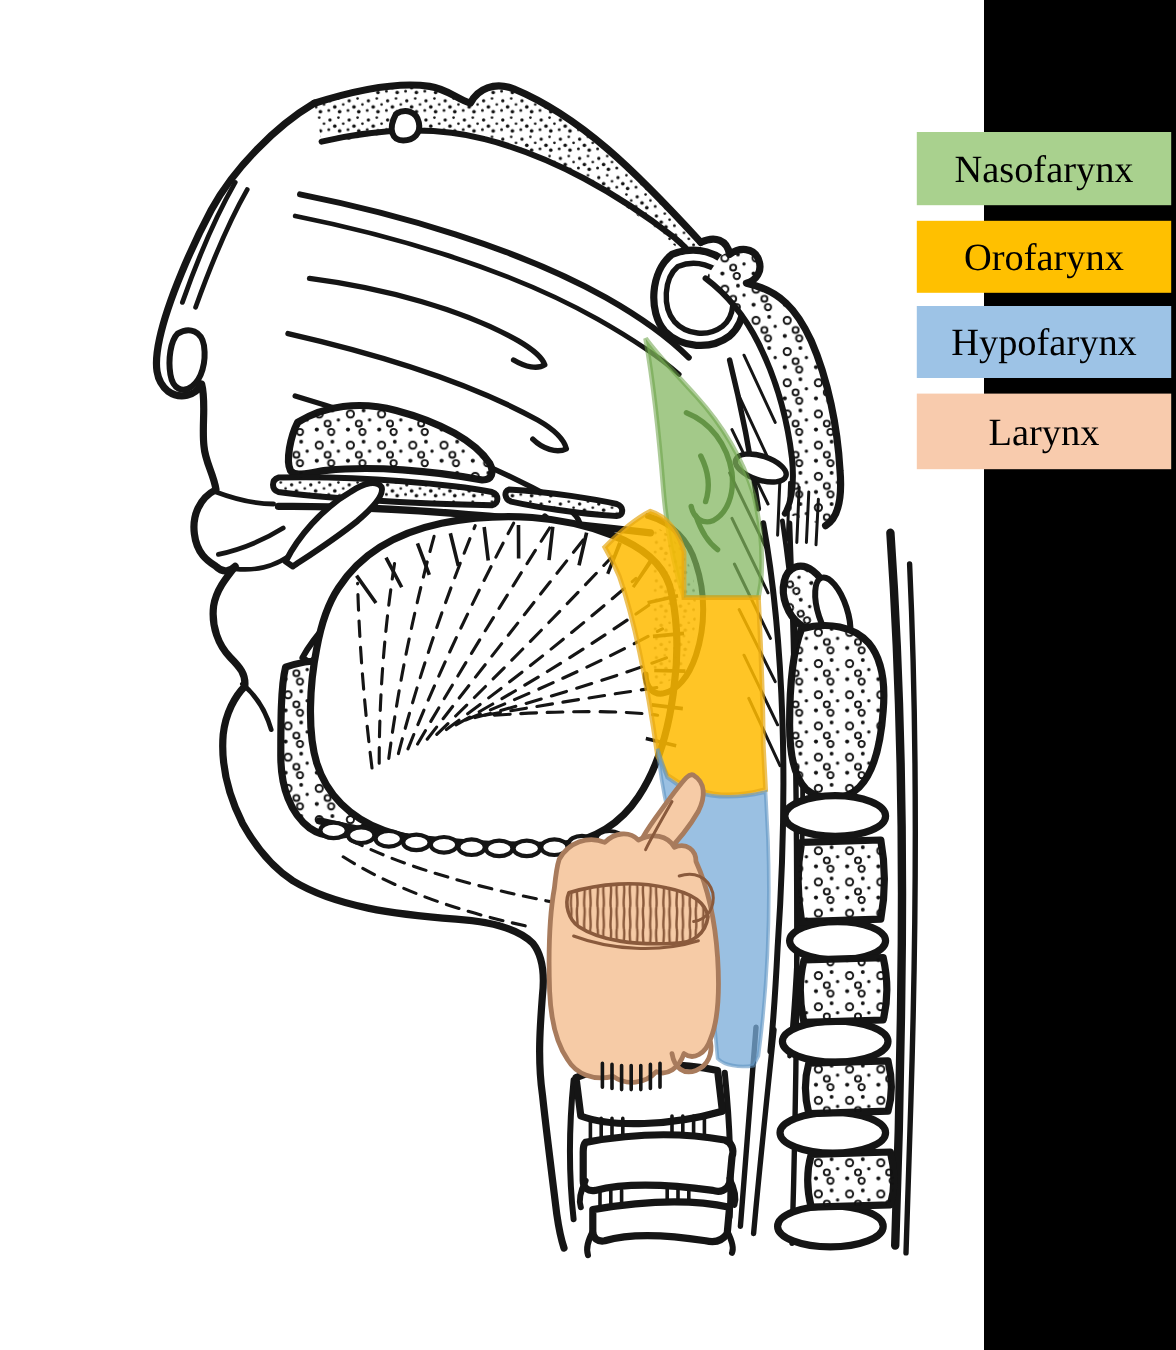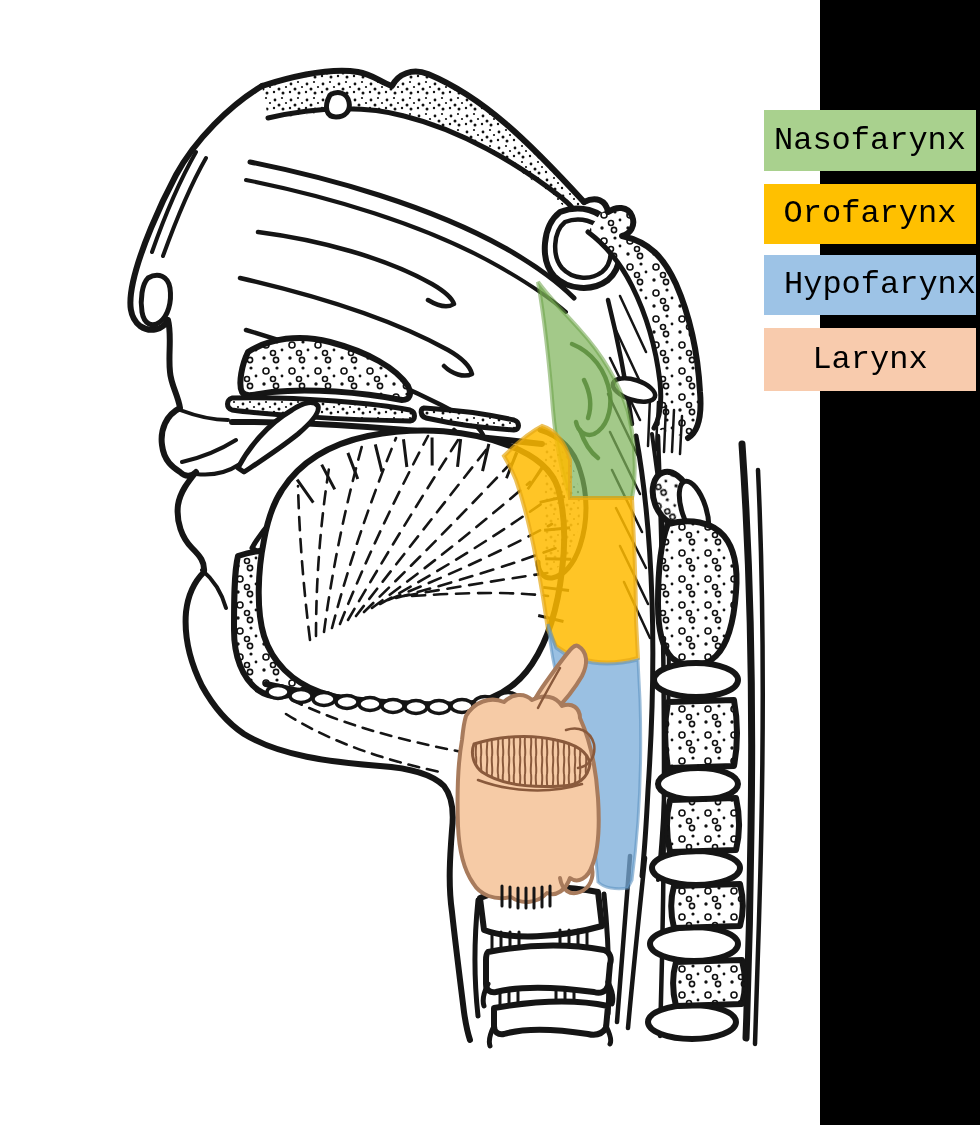--- a/index.html
+++ b/index.html
@@ -1,17 +1,17 @@
 <!DOCTYPE html>
 <html><head>
 <meta charset="utf-8">
 <style>
   html,body{margin:0;padding:0;background:#fff;}
   #stage{position:relative;width:980px;height:1125px;background:#fff;overflow:hidden;
-         font-family:Liberation Mono, monospace;}
+         font-family:Liberation Serif, serif;}
   #anatomy-svg{position:absolute;left:0;top:0;width:980px;height:1125px;}
   #right-bar{position:absolute;top:0;height:1125px;left:820px;width:160px;background:#000;}
   .legend{position:absolute;left:764px;width:212px;height:60px;display:flex;
           align-items:center;justify-content:center;z-index:3;}
   .legend span{font-size:32px;color:#000;line-height:1;}
   #legend-0{top:110px;height:61px;}
   #legend-1{top:184px;}
   #legend-2{top:255px;}
   #legend-3{top:328px;height:63px;}
 </style>
@@ -259,20 +259,20 @@
 </svg>
 
 <div id="right-bar"></div>
 
 <div class="legend" id="legend-0" style="background-color: rgb(169, 209, 142);">
       <span>Nasofarynx</span>
     </div>
 <div class="legend" id="legend-1" style="background-color: rgb(255, 192, 0);">
       <span>Orofarynx</span>
     </div>
-<div class="legend" id="legend-2" style="background-color: rgb(157, 195, 230); justify-content: flex-end;">
+<div class="legend" id="legend-2" style="background-color: rgb(157, 195, 230);">
       <span>Hypofarynx</span>
     </div>
 <div class="legend" id="legend-3" style="background-color: rgb(248, 203, 173);">
       <span>Larynx</span>
     </div>
 
 </div>
 
 </body></html>

